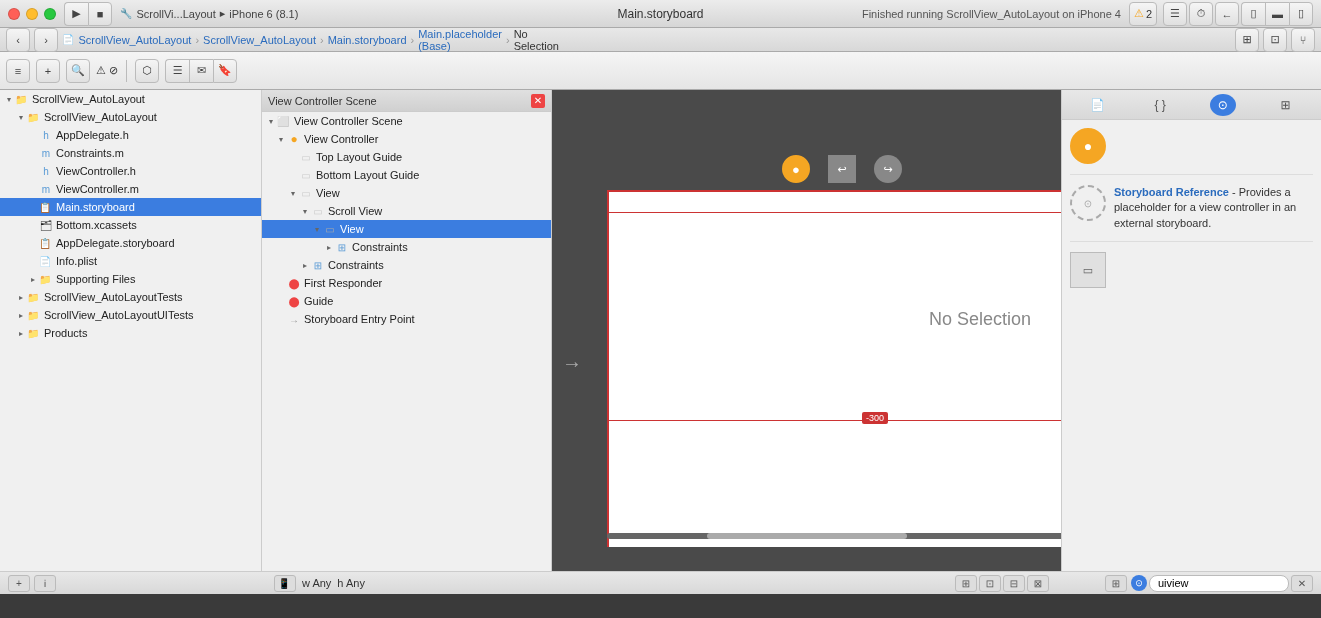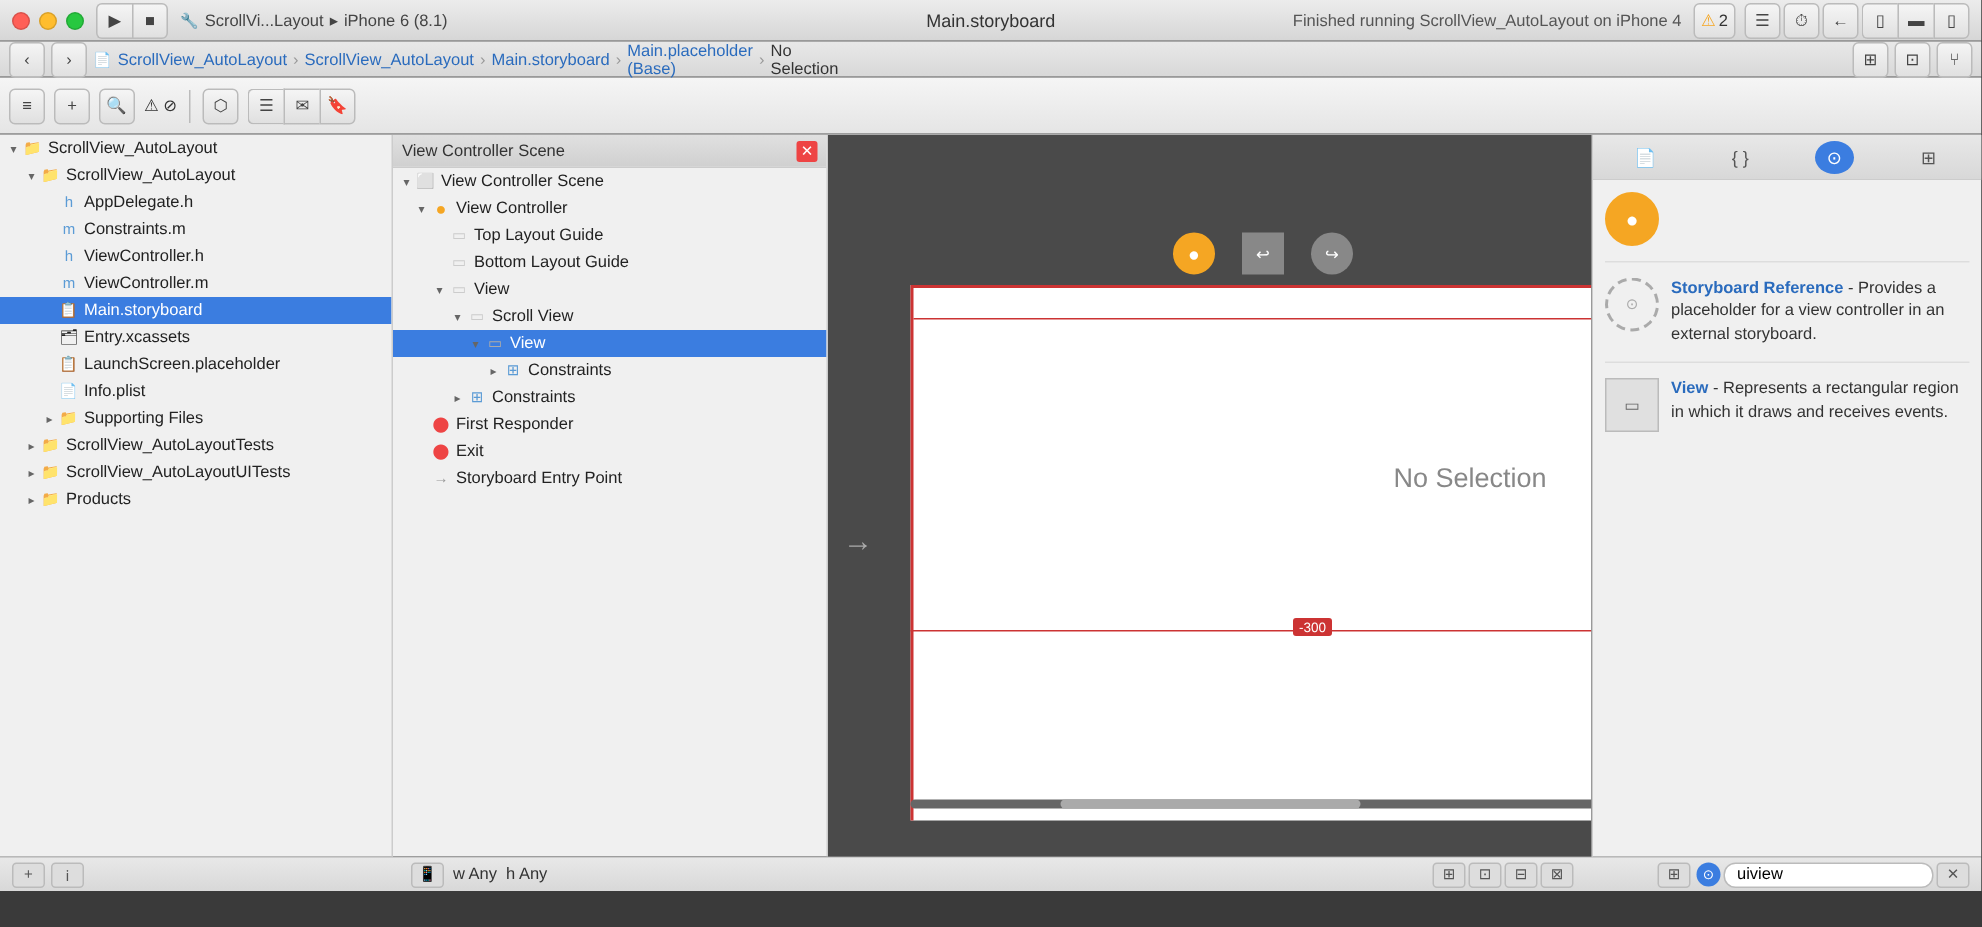--- a/index.html
+++ b/index.html
@@ -284,27 +284,27 @@
     <div class="sidebar-item selected">
       <span style="width:24px"></span>
       <span class="disclosure none"></span>
       <span class="icon">📋</span>
       <span>Main.storyboard</span>
     </div>
     <div class="sidebar-item">
       <span style="width:24px"></span>
       <span class="disclosure none"></span>
       <span class="icon">🗂</span>
-      <span>Entry.xcassets</span>
+      <span>Bottom.xcassets</span>
     </div>
     <div class="sidebar-item">
       <span style="width:24px"></span>
       <span class="disclosure none"></span>
       <span class="icon">📋</span>
-      <span>LaunchScreen.placeholder</span>
+      <span>AppDelegate.storyboard</span>
     </div>
     <div class="sidebar-item">
       <span style="width:24px"></span>
       <span class="disclosure none"></span>
       <span class="icon">📄</span>
       <span>Info.plist</span>
     </div>
     <div class="sidebar-item">
       <span style="width:24px"></span>
       <span class="disclosure closed"></span>
@@ -397,21 +397,21 @@
         <div class="sidebar-item">
           <span style="width:10px"></span>
           <span class="disclosure none"></span>
           <span class="icon" style="color:#e44;">⬤</span>
           <span>First Responder</span>
         </div>
         <div class="sidebar-item">
           <span style="width:10px"></span>
           <span class="disclosure none"></span>
           <span class="icon" style="color:#e44;">⬤</span>
-          <span>Exit</span>
+          <span>Guide</span>
         </div>
         <div class="sidebar-item">
           <span style="width:10px"></span>
           <span class="disclosure none"></span>
           <span class="icon" style="color:#999;">→</span>
           <span>Storyboard Entry Point</span>
         </div>
       </div>
 
       <div class="canvas-area">
@@ -461,24 +461,20 @@
       <div class="panel-item">
         <div class="panel-item-icon dashed" style="width:36px;height:36px;border-radius:50%;border:2px dashed #aaa;display:flex;align-items:center;justify-content:center;color:#aaa;font-size:10px;">⊙</div>
         <div class="panel-item-text">
           <strong>Storyboard Reference</strong>
           <span> - Provides a placeholder for a view controller in an external storyboard.</span>
         </div>
       </div>
 
       <div class="panel-item">
         <div class="panel-item-icon plain" style="width:36px;height:36px;background:#e0e0e0;border:1px solid #bbb;border-radius:0;display:flex;align-items:center;justify-content:center;color:#666;font-size:11px;">▭</div>
-        <div class="panel-item-text">
-          <strong>View</strong>
-          <span> - Represents a rectangular region in which it draws and receives events.</span>
-        </div>
       </div>
     </div>
   </div>
 
 </div>
 
 <div class="bottom-bar">
   <div class="bottom-left">
     <div class="bottom-btn">+</div>
     <div class="bottom-btn">ℹ</div>

